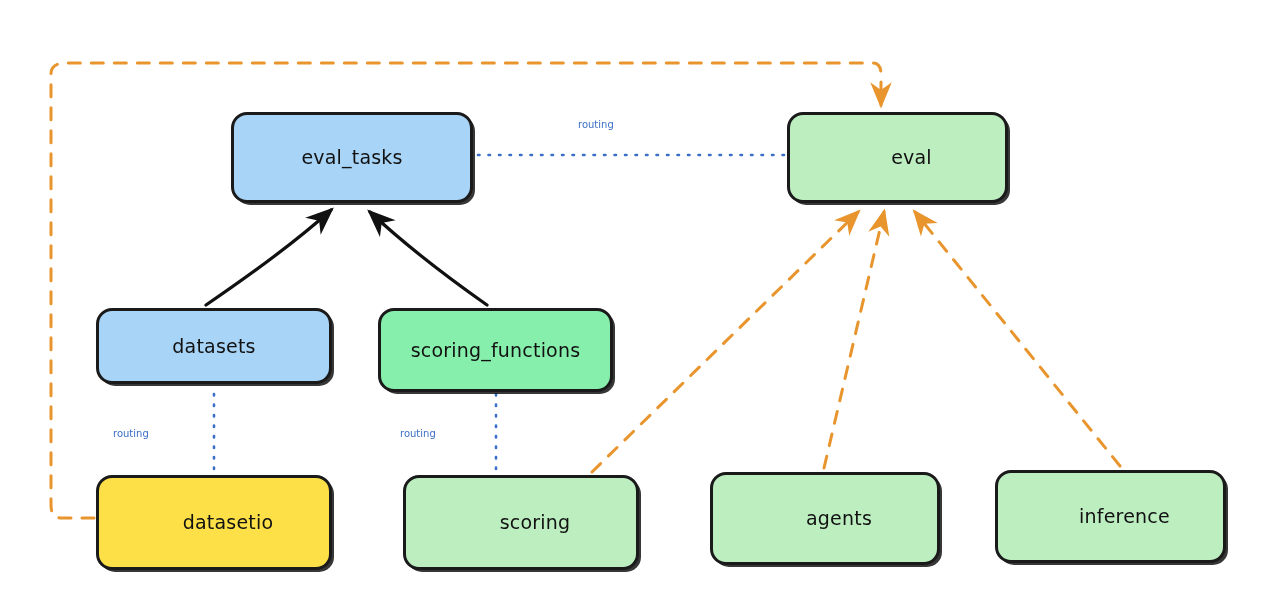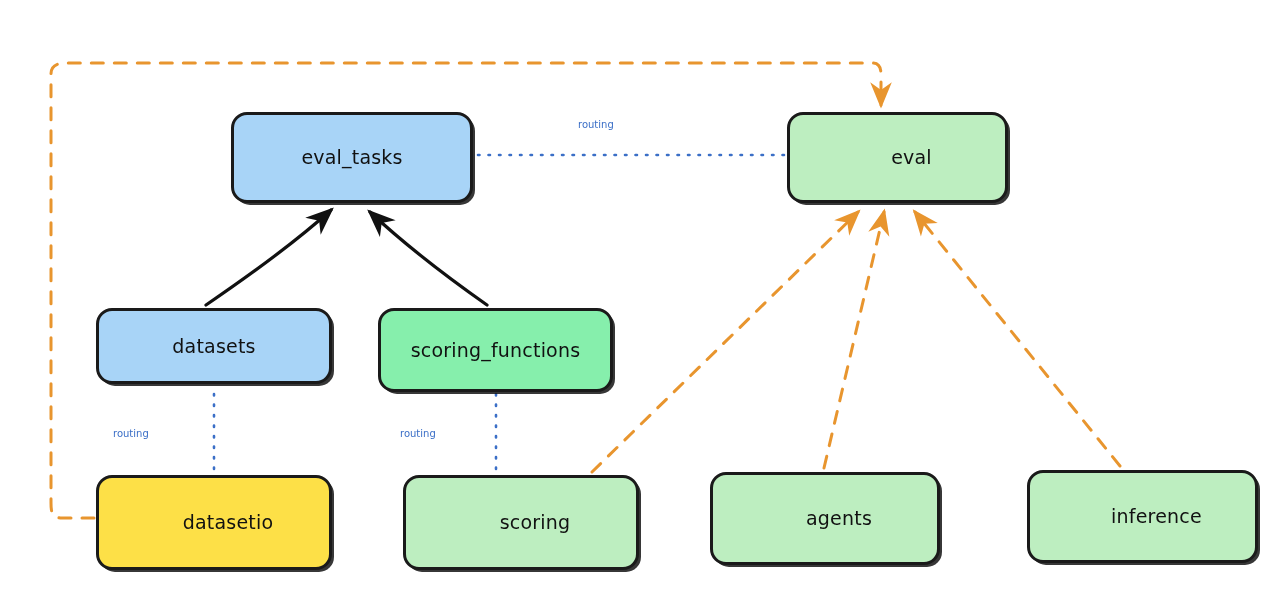--- a/index.html
+++ b/index.html
@@ -116,21 +116,21 @@
   </div>
 
   <div class="node provider" id="node-scoring" style="left: 376px; top: 475px; width: 236px; height: 95px; background: rgb(189, 238, 192); border-color: rgb(26, 26, 26); margin-left: 27px;">
     <span class="node-label">scoring</span>
   </div>
 
   <div class="node provider" id="node-agents" style="left: 710px; top: 472px; width: 230px; height: 93px; background: rgb(189, 238, 192); border-color: rgb(26, 26, 26);">
     <span class="node-label">agents</span>
   </div>
 
-  <div class="node provider" id="node-inference" style="left: 1027px; top: 470px; width: 231px; height: 93px; background: rgb(189, 238, 192); border-color: rgb(26, 26, 26);">
+  <div class="node provider" id="node-inference" style="left: 995px; top: 470px; width: 231px; height: 93px; background: rgb(189, 238, 192); border-color: rgb(26, 26, 26);">
     <span class="node-label">inference</span>
   </div>
 
   <div class="edge-label" id="label-routing-eval" style="left: 578px; top: 120px; color: rgb(59, 111, 199);">routing</div>
   <div class="edge-label" id="label-routing-datasets" style="left: 113px; top: 429px; color: rgb(59, 111, 199);">routing</div>
   <div class="edge-label" id="label-routing-scoring" style="left: 400px; top: 429px; color: rgb(59, 111, 199);">routing</div>
 
 </div>
 
 </body></html>

